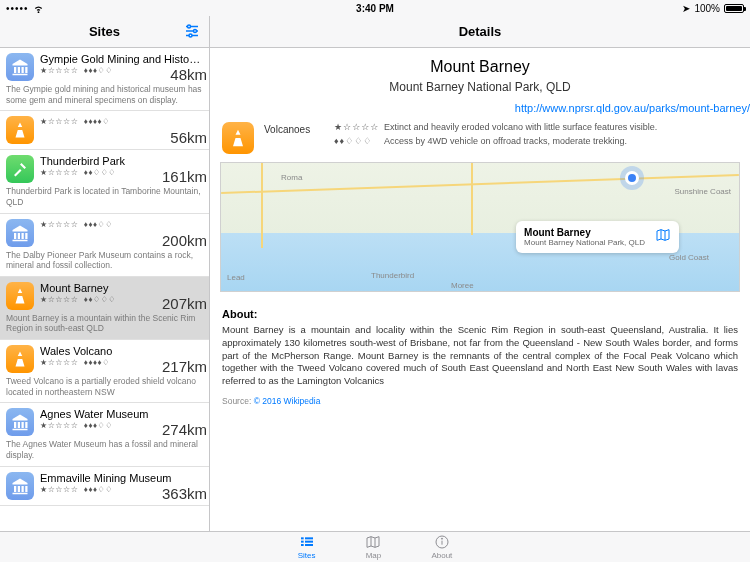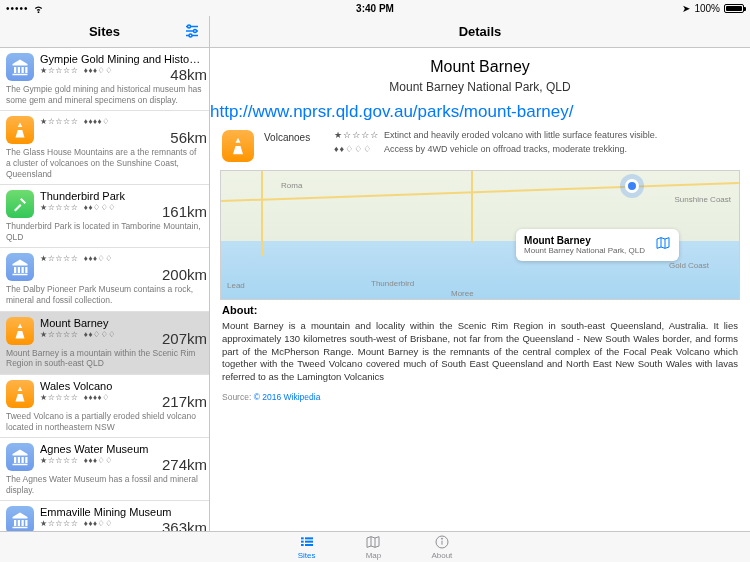--- a/index.html
+++ b/index.html
@@ -33,21 +33,21 @@
 .row .ratings { font-size: 8px; color: #555; letter-spacing: 0.5px; margin-top: 1px; }
 .row .dist { position: absolute; right: 2px; top: 18px; font-size: 15px; color: #333; }
 .row .desc { font-size: 8.5px; color: #7a7a7a; line-height: 1.25; margin-top: 3px; }
 
 .detail { flex: 1; display: flex; flex-direction: column; background: #f7f7f8; }
 .dt-header { height: 32px; background: #f7f7f8; border-bottom: 1px solid #c6c6c8; display: flex; align-items: center; justify-content: center; }
 .dt-header .title { font-size: 13px; font-weight: 700; }
 .dt-body { flex:1; background: #fff; overflow: hidden; padding: 0; }
 .dt-title { text-align: center; font-size: 16px; color: #000; margin-top: 10px; }
 .dt-sub { text-align: center; font-size: 12px; color: #333; margin-top: 4px; }
-.dt-link { text-align: left; font-size: 17px; margin-top: 8px; }
+.dt-link { text-align: right; font-size: 11px; margin-top: 8px; }
 .dt-link a { color: #007aff; text-decoration: none; }
 
 .catrow { display: flex; align-items: flex-start; gap: 10px; padding: 8px 12px 4px 12px; }
 .catrow .caticon { width: 32px; height: 32px; border-radius: 7px; display:flex; align-items:center; justify-content:center;}
 .catrow .caticon svg { width: 20px; height: 20px; }
 .catrow .catname { font-size: 10px; color: #333; width: 60px; padding-top: 2px;}
 .catrow .catinfo { flex:1; font-size: 9px; color: #555; }
 .catrow .catinfo .line { display:flex; gap: 8px; margin-bottom: 4px;}
 .catrow .catinfo .sym { letter-spacing: 1px; white-space: nowrap; width: 42px;}
 
@@ -57,21 +57,21 @@
 .map .road.r2 { left:40px; top:0; width:2px; height:85px; }
 .map .road.r3 { left:250px; top:0; width:2px; height:72px; }
 .map .label { position:absolute; font-size:8px; color:#8a8a8a; }
 .map .pin { position:absolute; right:100px; top:8px; width:14px; height:14px; border-radius:50%; background:#3b82f6; border:3px solid #fff; box-shadow:0 0 0 5px rgba(59,130,246,0.25);}
 .map .callout { position:absolute; right:60px; top:58px; background:#fff; border-radius:6px; box-shadow:0 1px 4px rgba(0,0,0,0.2); padding:6px 8px; display:flex; align-items:center; gap:10px;}
 .map .callout .ctext .t { font-size:10px; font-weight:600; color:#000;}
 .map .callout .ctext .s { font-size:8px; color:#666;}
 .map .callout .cicon { color:#007aff; }
 .map .callout .cicon svg { width:16px; height:16px; }
 
-.about { padding: 4px 12px; }
+.about { padding: 16px 12px; }
 .about .hdr { font-size: 11px; font-weight: 700; margin-bottom: 4px;}
 .about .text { font-size: 9.5px; color: #333; text-align: justify; line-height: 1.35;}
 .about .src { font-size: 8.5px; color:#888; margin-top: 8px;}
 .about .src a { color:#007aff; text-decoration:none; }
 
 .tabbar { height: 31px; border-top: 1px solid #c6c6c8; background: #f7f7f8; display:flex; align-items:center; justify-content:center; gap: 50px;}
 .tab { display:flex; flex-direction:column; align-items:center; font-size:8px; color:#8e8e93; gap:1px;}
 .tab.active { color:#007aff; }
 .tab svg { width:16px; height:16px; }
 
@@ -141,21 +141,20 @@
             <div class="iconbox ic-orange">
               <svg viewBox="0 0 24 24" fill="#fff">
                 <path d="M12 2l3 6h-6zM6 22h12l-3-10h-6z"></path>
               </svg>
             </div>
             <div class="titlewrap">
               <div class="ratings">★☆☆☆☆&nbsp;&nbsp;♦♦♦♦♢</div>
             </div>
             <div class="dist">56km</div>
           </div>
-          <div class="desc">The Glass House Mountains are a the remnants of a cluster of volcanoes on the Sunshine Coast, Queensland</div>
         </div>
         <div class="row">
           <div class="top">
             <div class="iconbox ic-green">
               <svg viewBox="0 0 24 24" fill="#fff">
                 <path d="M14 4l6 6-2 2-6-6zM4 20l8-8 2 2-8 8z"></path>
               </svg>
             </div>
             <div class="titlewrap">
               <div class="name">Thunderbird Park</div>

